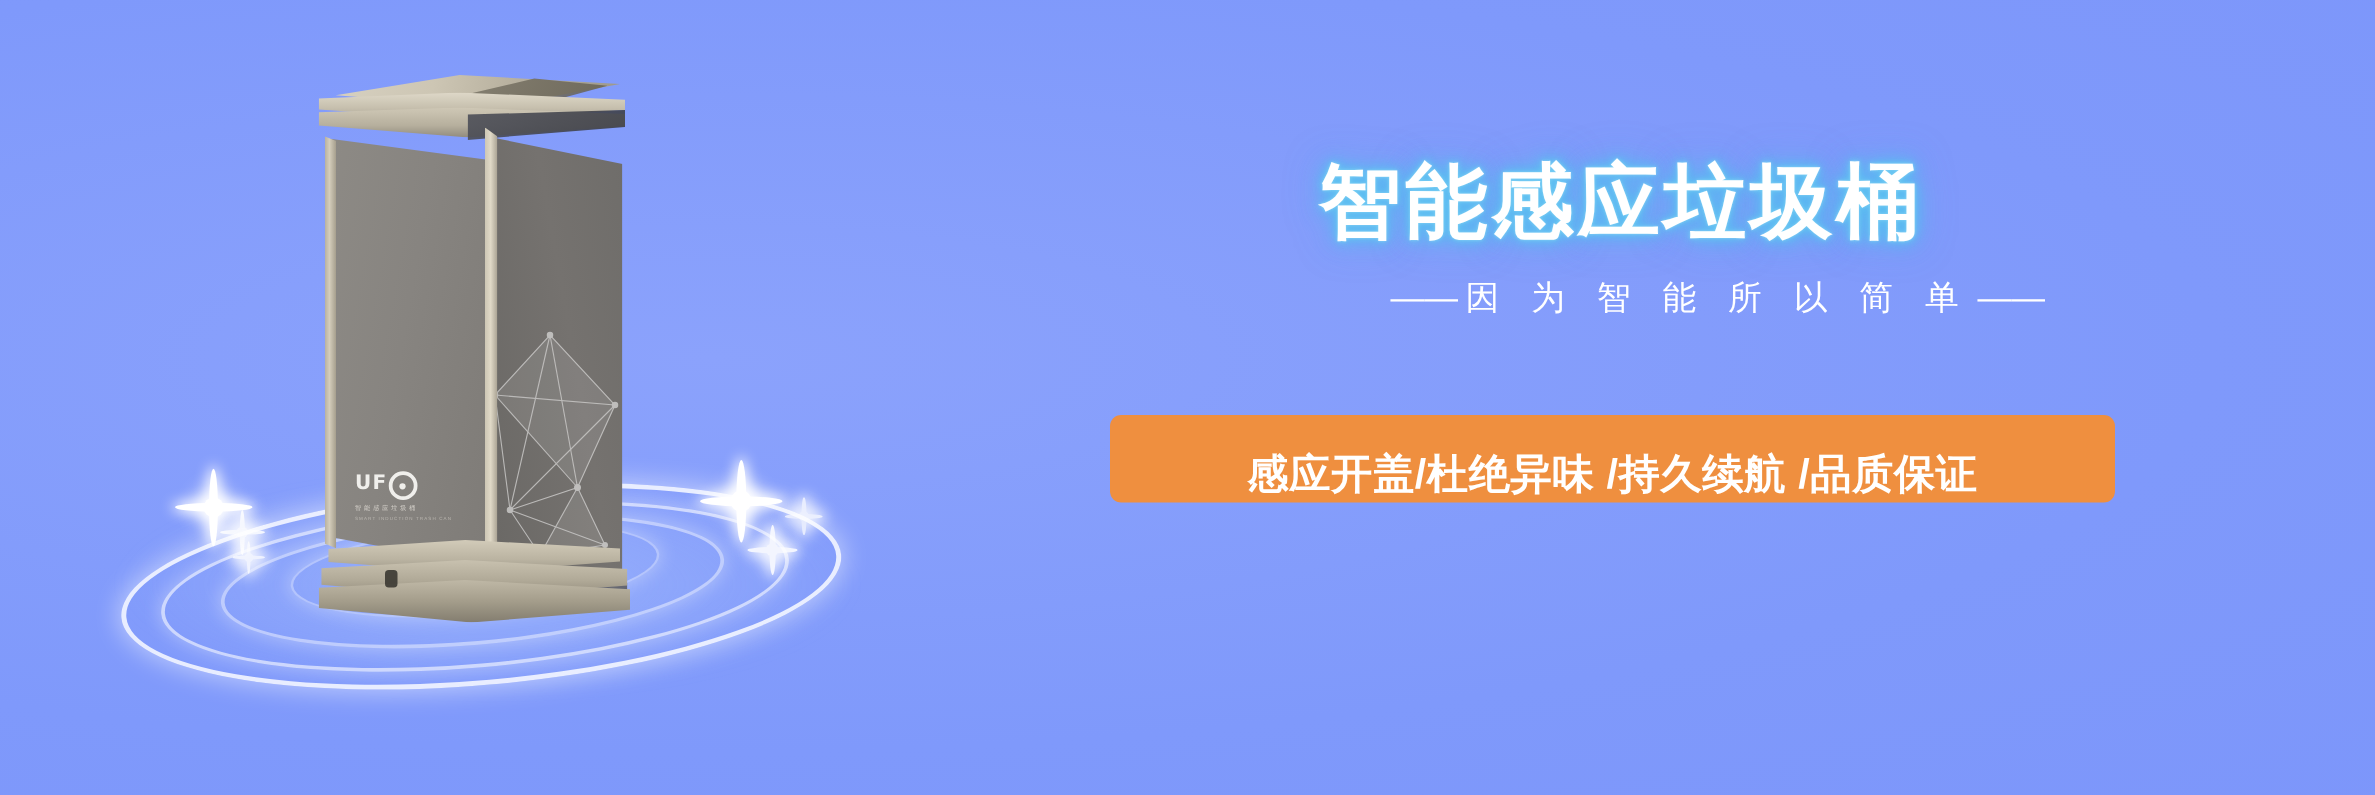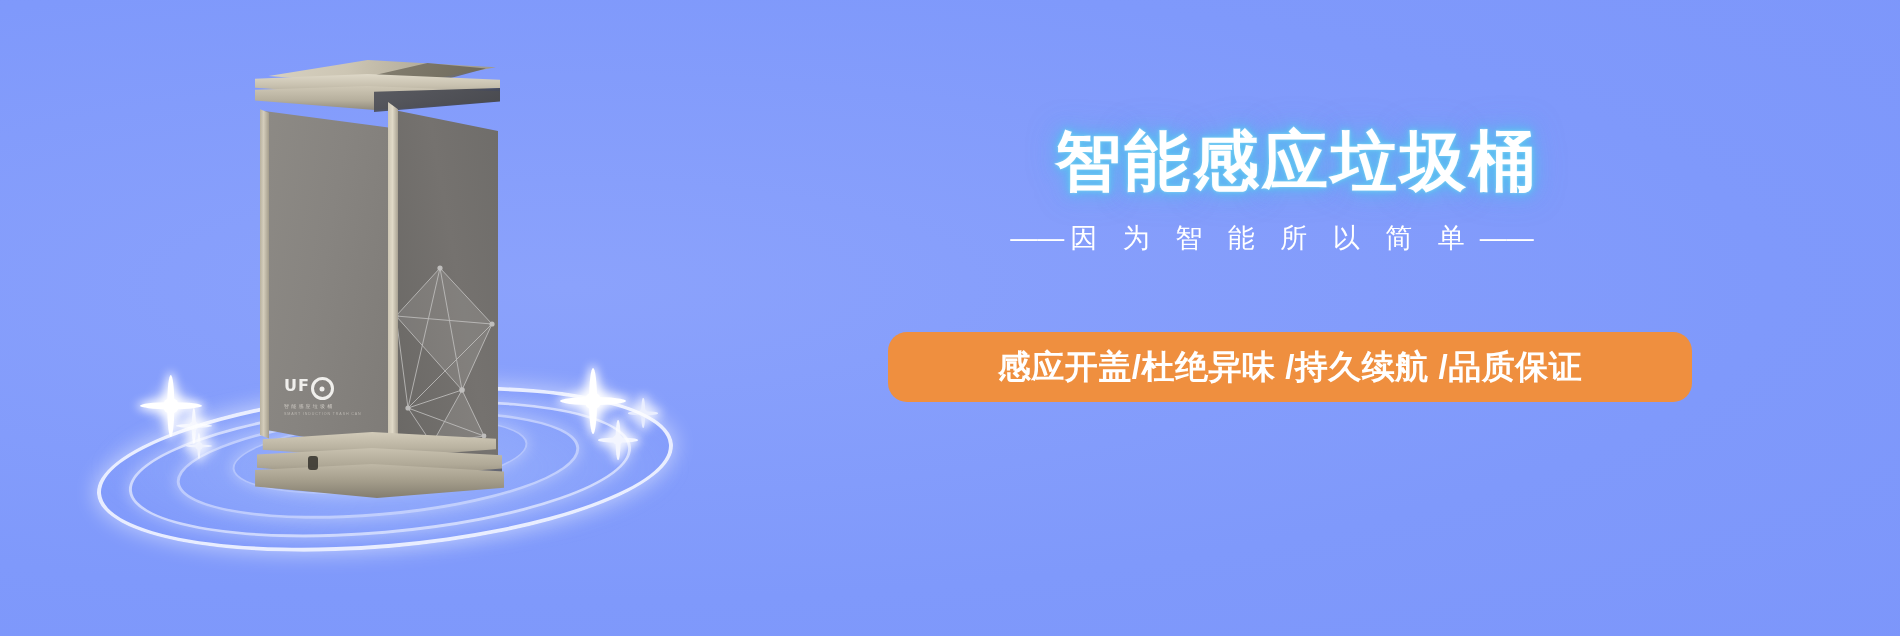--- a/index.html
+++ b/index.html
@@ -176,30 +176,30 @@
     position:absolute;left:175px;top:128px;
     font-size:66px;font-weight:700;color:#ffffff;
     letter-spacing:3px;white-space:nowrap;line-height:1;
     text-shadow:
       0 0 2px #8ad4f5, 0 0 5px #6ec9f2, 0 0 10px #53bdf0,
       0 0 18px rgba(83,189,240,.85), 0 0 30px rgba(83,189,240,.5);
   }
 
   #subheadline{
     position:absolute;left:22px;top:220px;width:740px;
-    text-align:center;white-space:nowrap;
+    text-align:right;white-space:nowrap;
     font-size:27px;color:#ffffff;letter-spacing:9px;font-weight:400;
   }
   #subheadline .dash{letter-spacing:0;padding:0 6px;font-weight:300;}
 
   #feature-badge{
     position:absolute;left:8px;top:332px;
-    width:804px;height:70px;border-radius:19px;
+    width:804px;height:70px;border-radius:9px;
     background:#ef8f3f;
-    display:flex;align-items:center;justify-content:center;
+    display:flex;align-items:flex-end;justify-content:center;
   }
   #feature-badge .badge-text{
     font-size:33px;font-weight:700;color:#ffffff;white-space:nowrap;letter-spacing:.5px;
   }
 
   #scene-line{
     position:absolute;left:10px;top:428px;width:800px;
     text-align:center;white-space:nowrap;
     font-size:25px;color:#ffffff;letter-spacing:1px;font-weight:400;
   }

